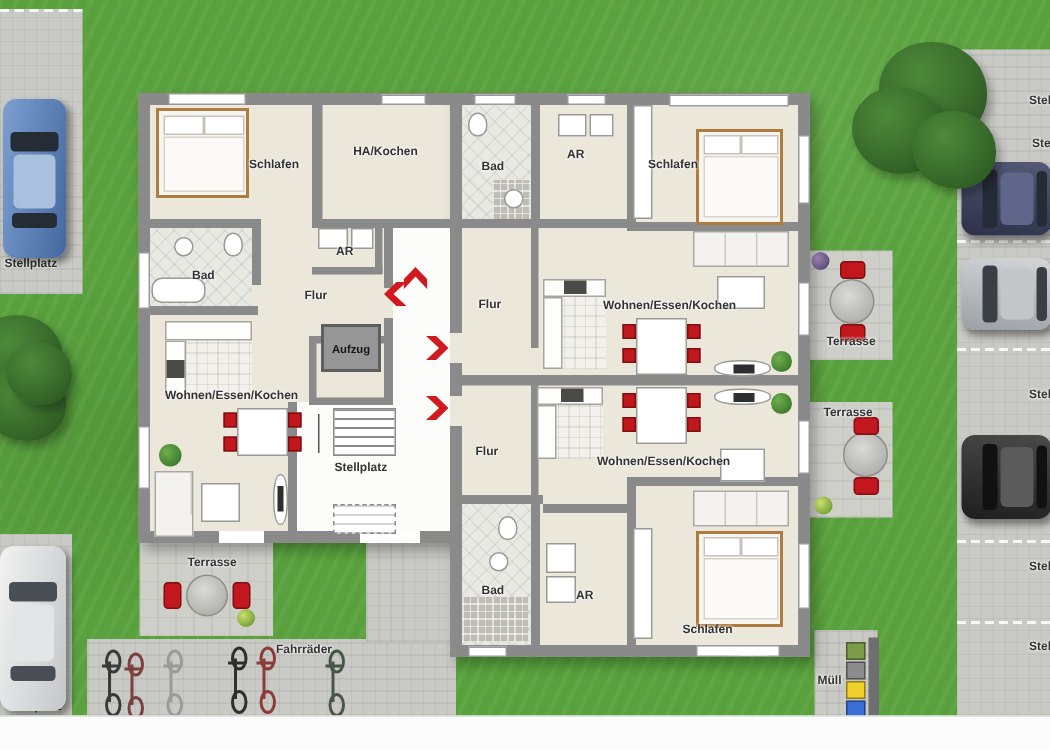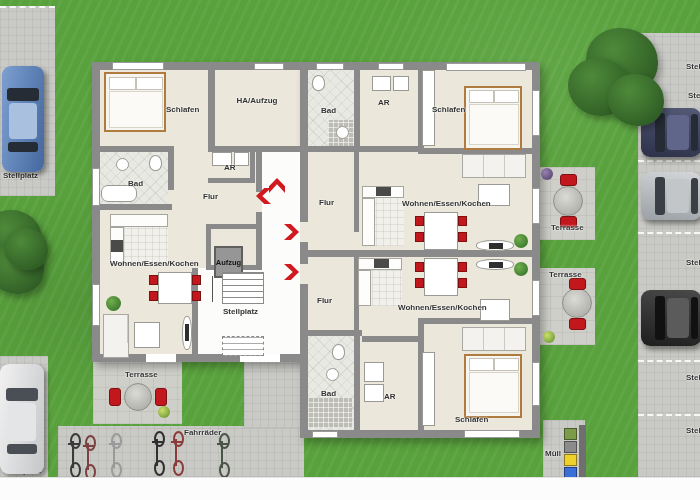--- a/index.html
+++ b/index.html
@@ -135,21 +135,21 @@
   <div class="a wall" style="left:354px;top:152px;width:5px;height:80px"></div>
   <div class="a wall" style="left:300px;top:250px;width:240px;height:7px"></div>
   <div class="a wall" style="left:354px;top:255px;width:5px;height:78px"></div>
   <div class="a wall" style="left:300px;top:330px;width:62px;height:6px"></div>
   <div class="a wall" style="left:354px;top:336px;width:6px;height:96px"></div>
   <div class="a wall" style="left:362px;top:336px;width:58px;height:6px"></div>
   <div class="a wall" style="left:418px;top:318px;width:122px;height:6px"></div>
   <div class="a wall" style="left:418px;top:318px;width:6px;height:114px"></div>
 
   <div class="a" style="left:206px;top:224px;width:56px;height:46px;border:5px solid #8a8a8a"></div>
-  <div class="a elev" style="left:214px;top:246px;width:29px;height:32px">
+  <div class="a elev" style="left:214px;top:216px;width:40px;height:32px">
     <span class="aufz">Aufzug</span>
   </div>
 
   <div class="a win" style="left:112px;top:62px;width:52px;height:8px"></div>
   <div class="a win" style="left:254px;top:63px;width:30px;height:7px"></div>
   <div class="a win" style="left:316px;top:63px;width:28px;height:7px"></div>
   <div class="a win" style="left:378px;top:63px;width:26px;height:7px"></div>
   <div class="a win" style="left:446px;top:63px;width:80px;height:8px"></div>
   <div class="a win" style="left:92px;top:168px;width:8px;height:38px"></div>
   <div class="a win" style="left:92px;top:284px;width:8px;height:42px"></div>
@@ -268,21 +268,21 @@
   <div class="a arrow" style="left:269px;top:178px;width:16px;height:15px;clip-path:polygon(0 100%,0 55%,50% 0,100% 55%,100% 100%,50% 42%)"></div>
   <div class="a arrow" style="left:256px;top:188px;width:15px;height:16px;clip-path:polygon(100% 0,55% 0,0 50%,55% 100%,100% 100%,42% 50%)"></div>
   <div class="a arrow" style="left:284px;top:224px;width:15px;height:16px;clip-path:polygon(0 0,45% 0,100% 50%,45% 100%,0 100%,58% 50%)"></div>
   <div class="a arrow" style="left:284px;top:264px;width:15px;height:16px;clip-path:polygon(0 0,45% 0,100% 50%,45% 100%,0 100%,58% 50%)"></div>
 
   <div class="a lbl" style="left:166px;top:106px">Schlafen</div>
   <div class="a lbl" style="left:128px;top:180px">Bad</div>
   <div class="a lbl" style="left:224px;top:164px">AR</div>
   <div class="a lbl" style="left:203px;top:193px">Flur</div>
   <div class="a lbl" style="left:110px;top:260px">Wohnen/Essen/Kochen</div>
-  <div class="a lbl" style="left:224px;top:97px;width:66px;text-align:center">HA/Aufzug</div>
+  <div class="a lbl" style="left:224px;top:97px;width:66px;text-align:center">HA/Kochen</div>
   <div class="a lbl" style="left:223px;top:308px">Stellplatz</div>
   <div class="a lbl" style="left:321px;top:107px">Bad</div>
   <div class="a lbl" style="left:378px;top:99px">AR</div>
   <div class="a lbl" style="left:432px;top:106px">Schlafen</div>
   <div class="a lbl" style="left:319px;top:199px">Flur</div>
   <div class="a lbl" style="left:402px;top:200px">Wohnen/Essen/Kochen</div>
   <div class="a lbl" style="left:317px;top:297px">Flur</div>
   <div class="a lbl" style="left:398px;top:304px">Wohnen/Essen/Kochen</div>
   <div class="a lbl" style="left:321px;top:390px">Bad</div>
   <div class="a lbl" style="left:384px;top:393px">AR</div>

